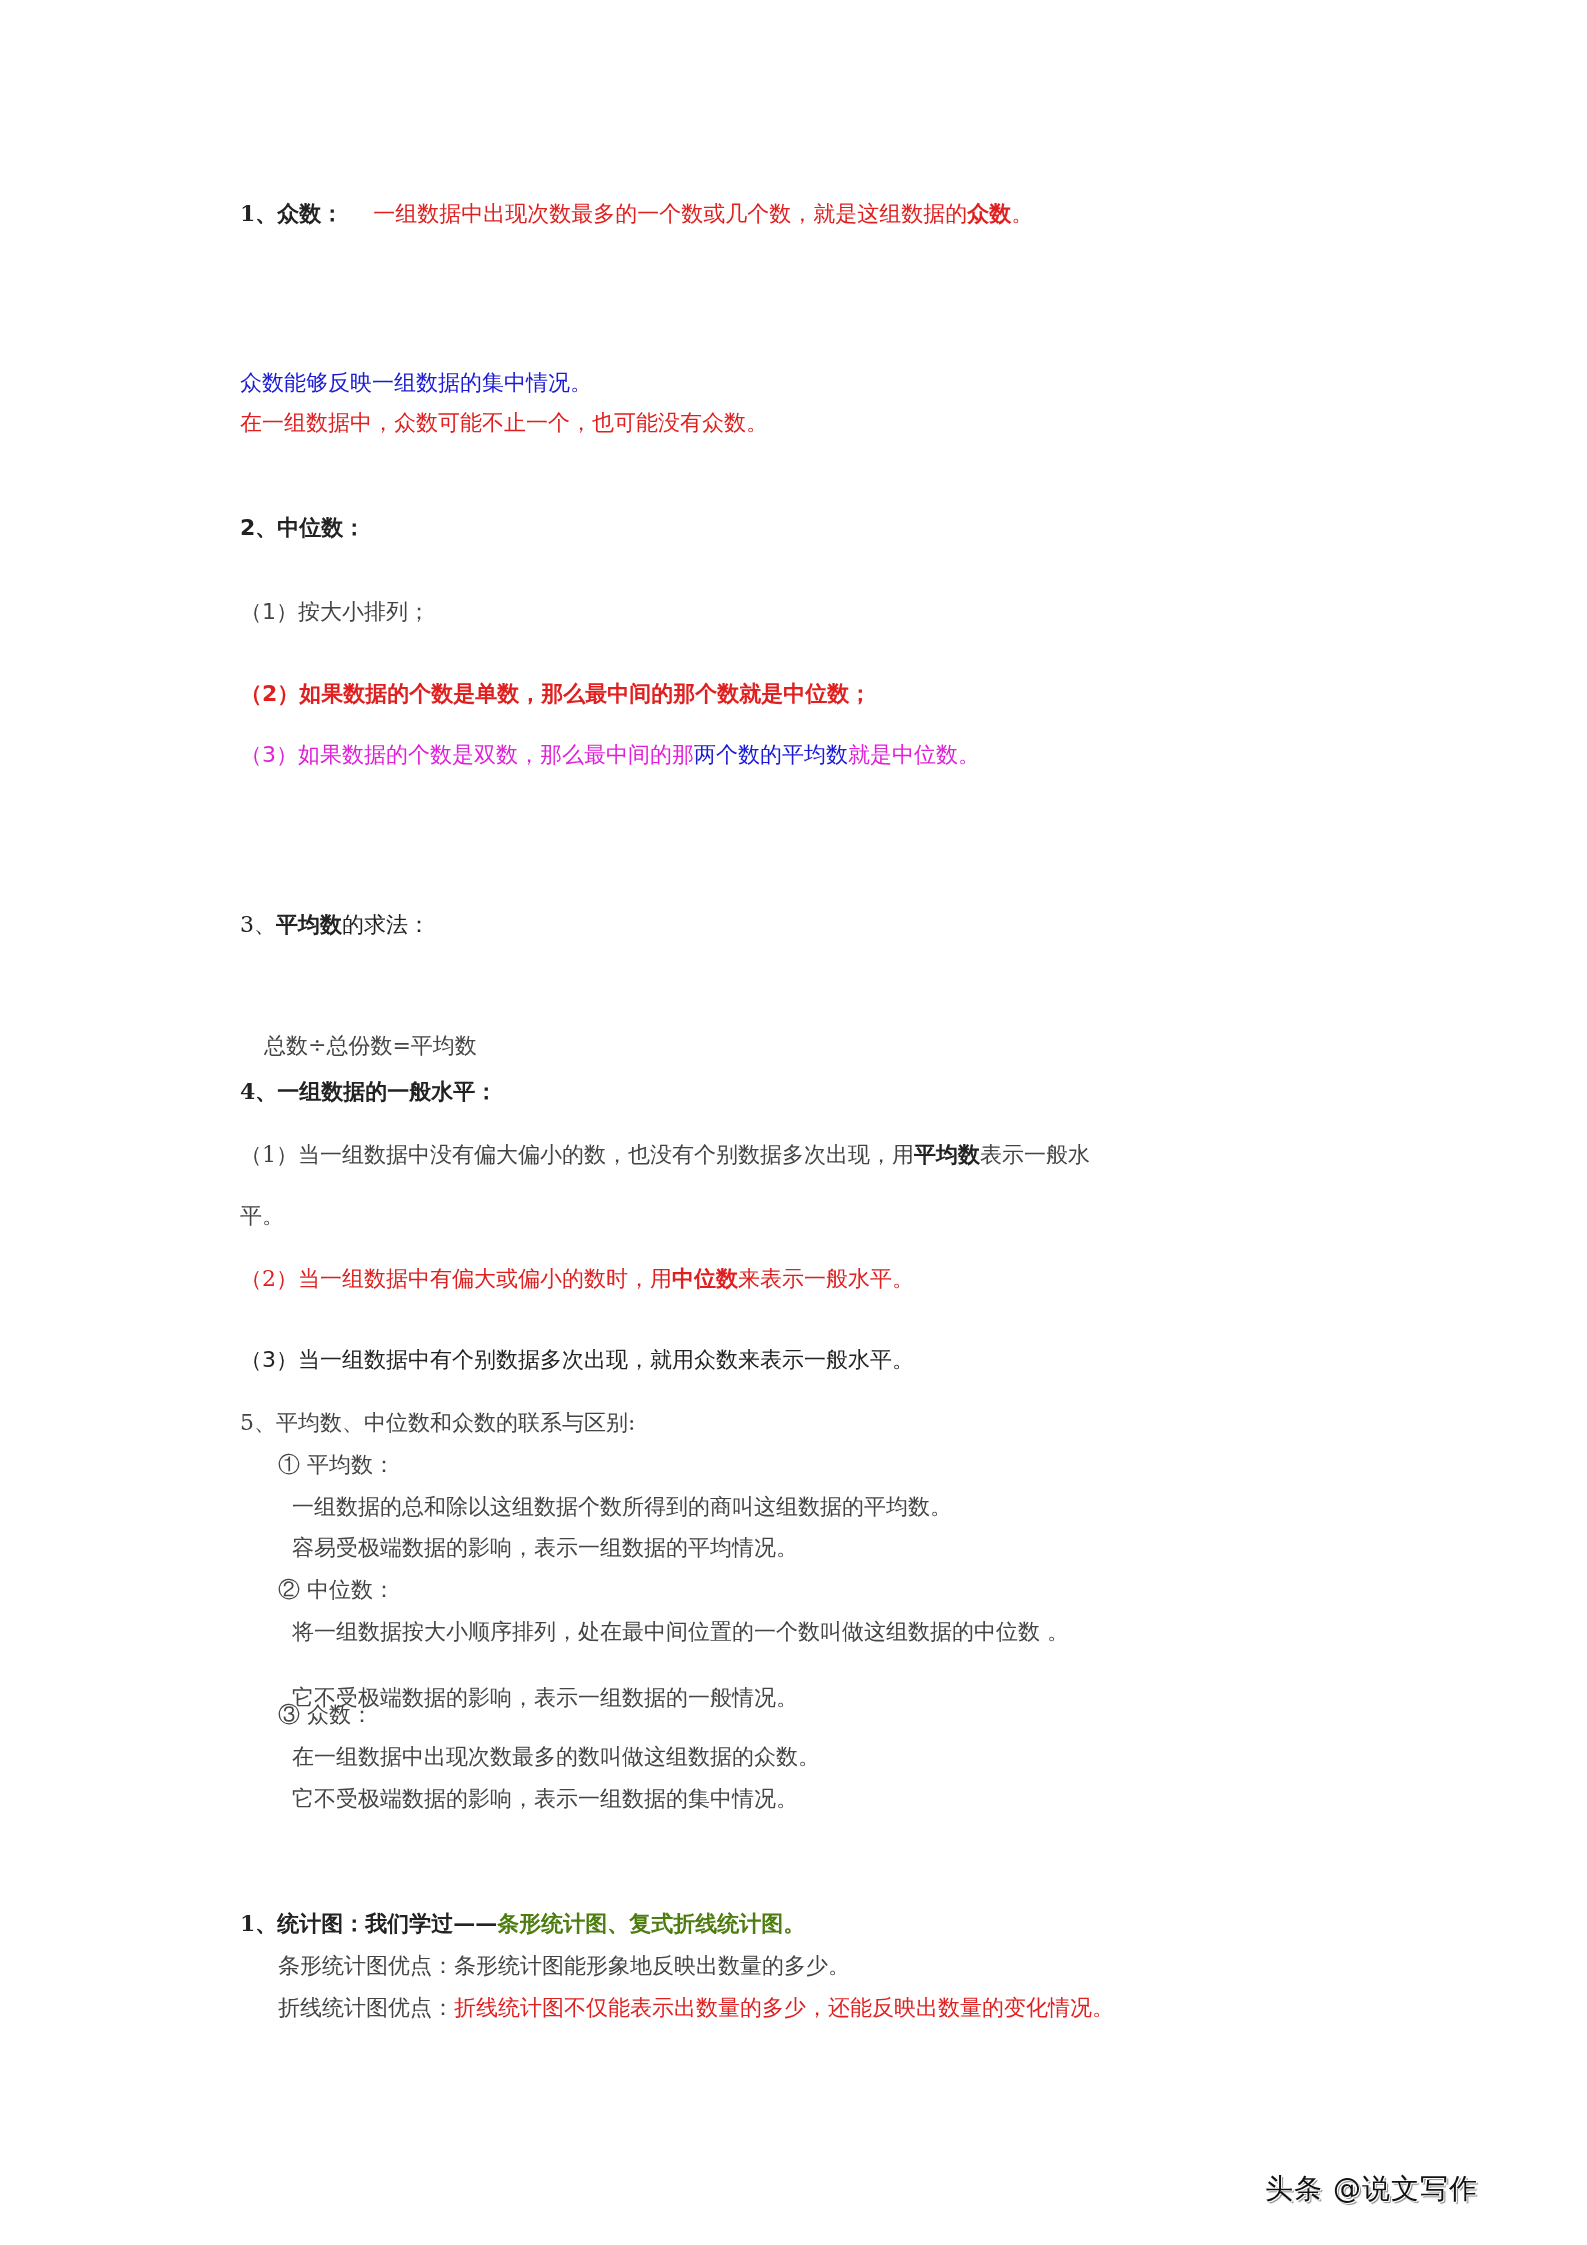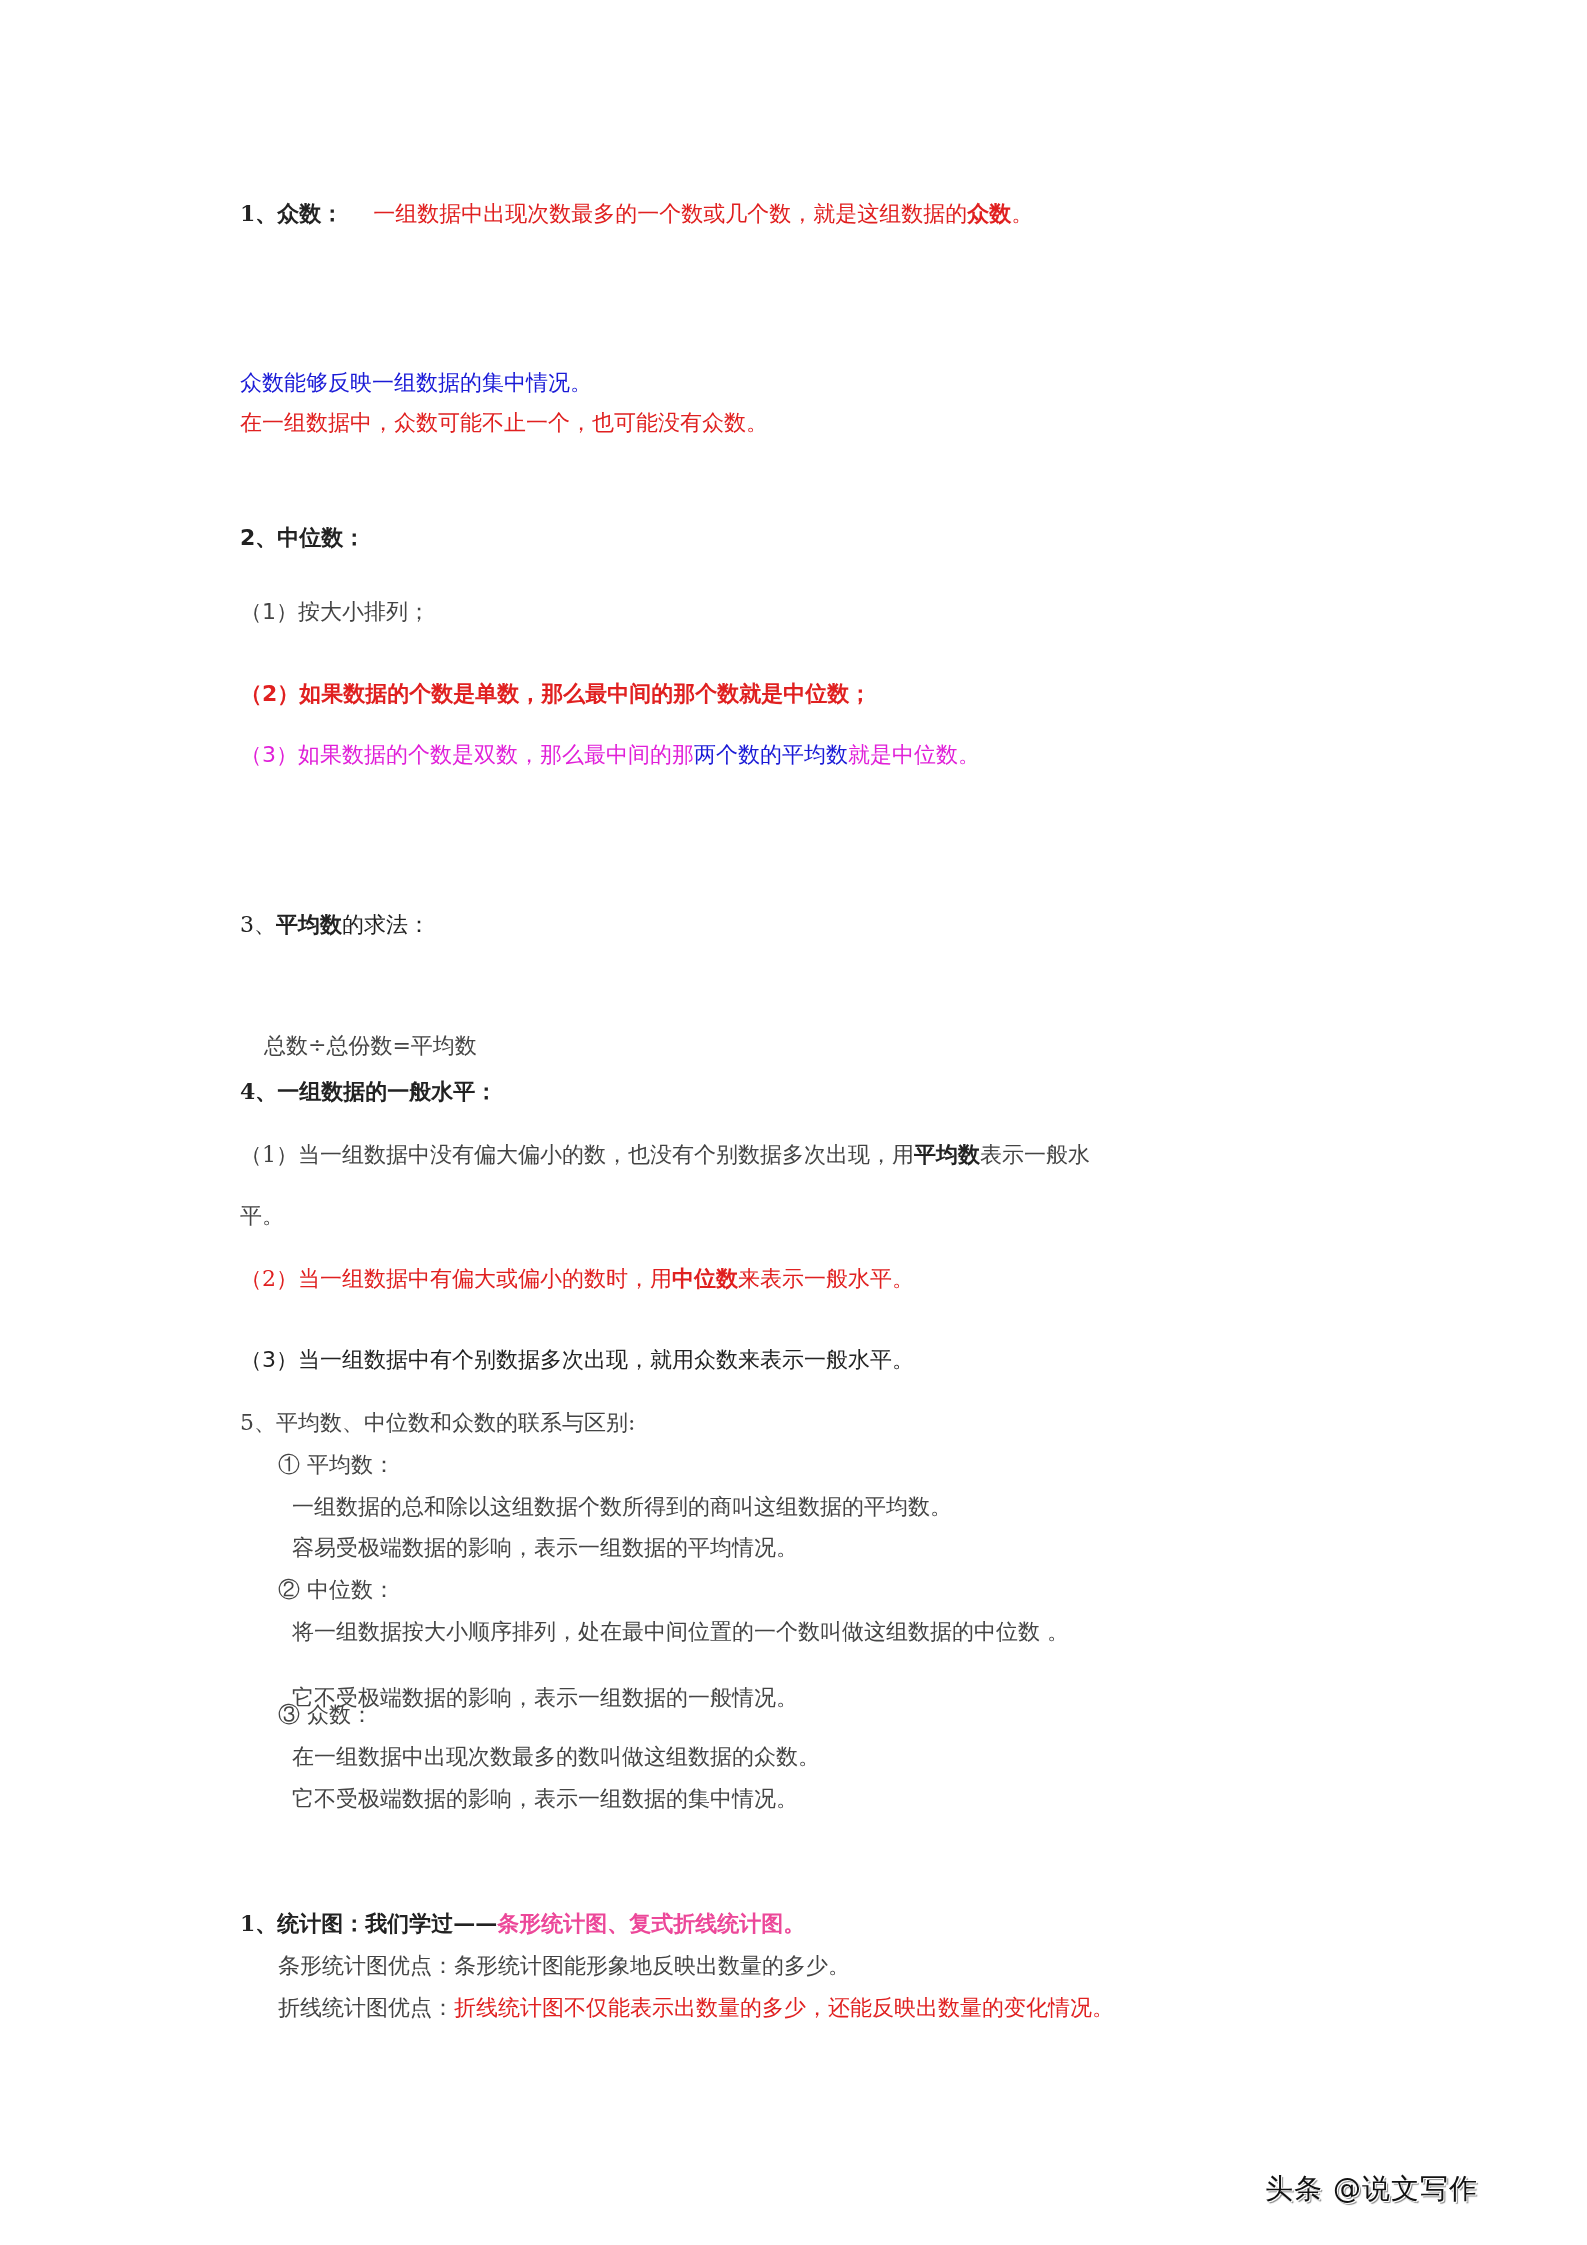--- a/index.html
+++ b/index.html
@@ -2,41 +2,41 @@
 <html><head>
 <meta charset="utf-8">
 <style>
   html, body { margin: 0; padding: 0; background: #ffffff; }
   body { width: 1587px; height: 2245px; position: relative; overflow: hidden;
          font-family: "DejaVu Serif", "Liberation Serif", serif; color: #333333; }
   .line { position: absolute; left: 240px; white-space: nowrap; font-size: 22px; line-height: 36px; }
   .sans { font-family: "DejaVu Sans", "Liberation Sans", sans-serif; }
   .b { font-weight: bold; }
   .red { color: #e02020; }
-  .dred { color: #ec4899; }
+  .dred { color: #4d7c0f; }
   .blue { color: #1a1ad6; }
   .magenta { color: #e020d8; }
   .dark { color: #222222; }
   .gray { color: #444444; }
   .ind1 { left: 278px; }
   .ind2 { left: 292px; }
   .watermark { position: absolute; left: 1265px; top: 2170px; font-family: "DejaVu Sans", sans-serif;
                font-size: 28px; color: #111; letter-spacing: 1px;
                text-shadow: 1px 1px 0 #fff, -1px -1px 0 #fff, 2px 2px 1px #888; }
 </style>
 </head>
 <body>
 
 <div class="line dark" style="top:195px;">
   <span class="b">1、</span><span class="b">众数：</span><span style="display:inline-block;width:30px;"></span><span class="red">一组数据中出现次数最多的一个数或几个数，就是这组数据的</span><span class="red b">众数</span><span class="red">。</span>
 </div>
 <div class="line blue sans" style="top:365px;">众数能够反映一组数据的集中情况。</div>
 <div class="line red" style="top:405px;">在一组数据中，众数可能不止一个，也可能没有众数。</div>
 
-<div class="line dark b sans" style="top:510px;margin-top:10px;">2、中位数：</div>
+<div class="line dark b sans" style="top:510px;">2、中位数：</div>
 <div class="line gray sans" style="top:594px;">（1）按大小排列；</div>
 <div class="line red b sans" style="top:676px;">（2）如果数据的个数是单数，那么最中间的那个数就是中位数；</div>
 <div class="line sans" style="top:737px;">
   <span class="magenta">（3）如果数据的个数是双数，那么最中间的那</span><span class="blue">两个数的平均数</span><span class="magenta">就是中位数。</span>
 </div>
 
 <div class="line dark" style="top:906px;">
   <span>3、</span><span class="b">平均数</span><span>的求法：</span>
 </div>
 <div class="line gray" style="top:1028px;margin-left:24px;">总数÷总份数=平均数</div>

